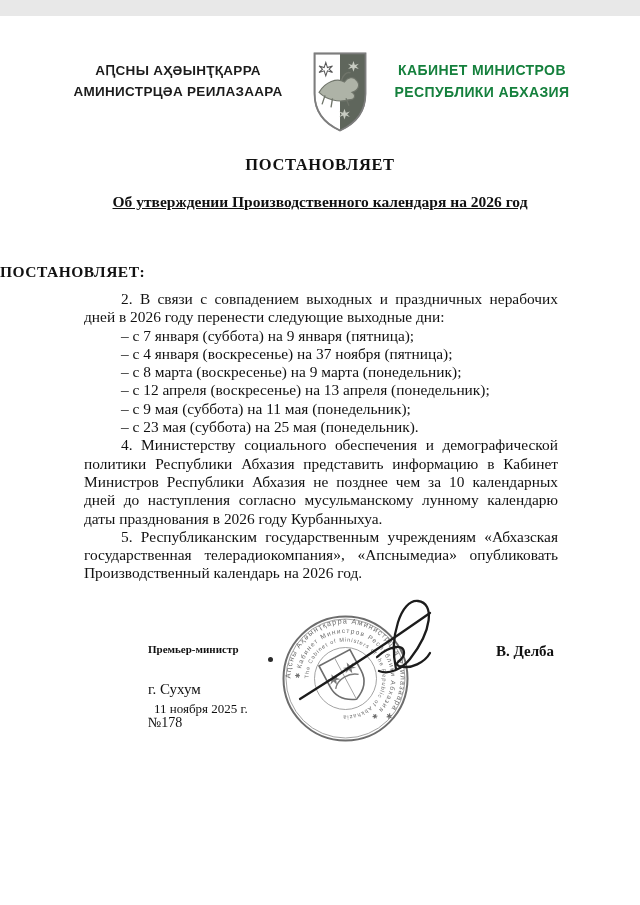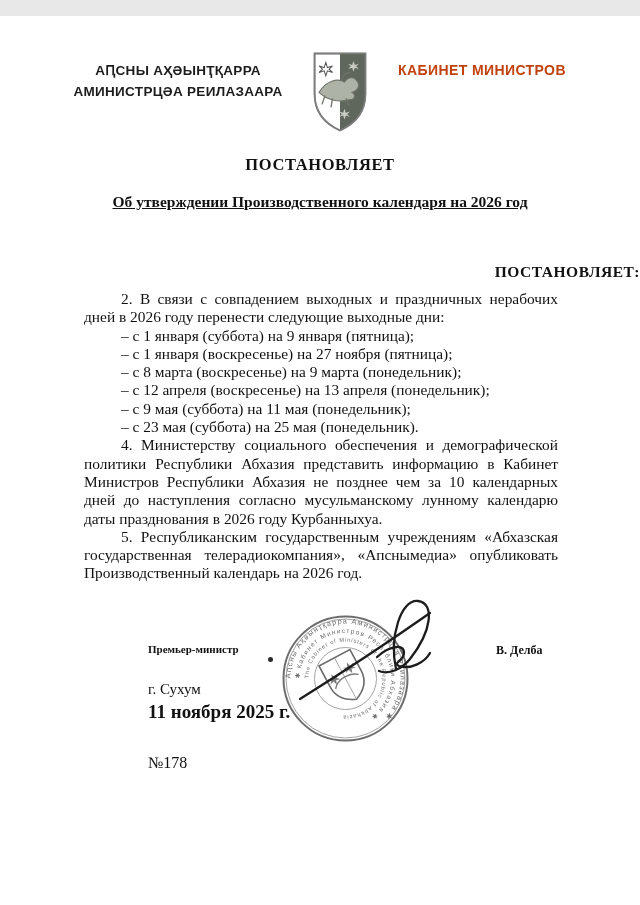--- a/index.html
+++ b/index.html
@@ -19,53 +19,53 @@
     text-align:center;
     font-family:"Liberation Sans", sans-serif;
     font-weight:bold;font-size:13.5px;line-height:1.55;
     color:#1c1c1c;letter-spacing:.3px;
   }
   .lh-right{
     position:absolute;left:386px;top:3px;width:192px;
     text-align:center;
     font-family:"Liberation Sans", sans-serif;
     font-weight:bold;font-size:14px;line-height:1.6;
-    color:#c2410c;letter-spacing:.4px;
+    color:#15803d;letter-spacing:.4px;
   }
   .lh-arms{position:absolute;left:299px;top:-7px;width:82px;height:86px;}
   
   .doc-title{
     position:absolute;top:139px;left:0;width:640px;text-align:center;
     font-weight:bold;font-size:16.5px;letter-spacing:.6px;
   }
   .doc-subject{
     position:absolute;top:177px;left:0;width:640px;text-align:center;
     font-weight:bold;font-size:15.5px;text-decoration:underline;
   }
   .doc-issuer{
     position:absolute;top:214px;left:0;width:640px;text-align:center;
     font-weight:bold;font-size:15.5px;
   }
   .doc-resolves{
-    position:absolute;top:247px;left:0;width:640px;text-align:right;
+    position:absolute;top:247px;left:0;width:640px;text-align:left;
     font-weight:bold;font-size:15.5px;letter-spacing:.5px;
   }
   
   .doc-body{
     position:absolute;top:274px;left:84px;width:474px;
     font-size:15.4px;line-height:18.3px;
     text-align:justify;
   }
   .doc-body p{margin:0;text-indent:37px;}
   
   .sig-position{position:absolute;left:148px;top:627px;font-weight:bold;font-size:11px;}
-  .sig-name{position:absolute;left:496px;top:627px;font-weight:bold;font-size:12px;}
+  .sig-name{position:absolute;left:496px;top:627px;font-weight:bold;font-size:15px;}
   .sig-city{position:absolute;left:148px;top:665px;font-size:15px;}
-  .sig-date{position:absolute;left:148px;top:685px;font-size:19px;font-weight:bold;}
-  .sig-number{position:absolute;left:148px;top:738px;font-size:16px;}
+  .sig-date{position:absolute;left:154px;top:685px;font-size:13px;}
+  .sig-number{position:absolute;left:148px;top:699px;font-size:14px;}
   .stamp{position:absolute;left:280px;top:597px;width:131px;height:131px;}
   .stamp text{
     font-family:"Liberation Sans", sans-serif;
     fill:#6d6d6d;
   }
   .signature{position:absolute;left:280px;top:575px;width:175px;height:140px;}
   .stray-dot{
     position:absolute;left:268px;top:641px;width:5px;height:5px;border-radius:50%;
     background:#2b2b2b;
   }
@@ -98,31 +98,32 @@
         <g>
           <path d="M22,58 C30,44 46,38 56,44 C60,38 68,36 72,42 C78,48 74,56 66,58 C72,62 70,68 62,68 C48,72 32,68 22,58 Z" fill="#aeb3a7" stroke="#6f746a" stroke-width="1.5"></path>
           <path d="M52,42 C54,34 60,30 64,32" fill="none" stroke="#6f746a" stroke-width="2"></path>
           <path d="M30,62 L26,74 M40,66 L38,78 M58,66 L62,76" stroke="#6f746a" stroke-width="1.8" fill="none"></path>
         </g>
       </svg>
     </div>
 
     <div class="lh-right">
       <div>КАБИНЕТ МИНИСТРОВ</div>
+      <div>РЕСПУБЛИКИ АБХАЗИЯ</div>
     </div>
   </div>
 
   <div class="doc-title">ПОСТАНОВЛЯЕТ</div>
   <div class="doc-subject">Об утверждении Производственного календаря на 2026 год</div>
   <div class="doc-resolves">ПОСТАНОВЛЯЕТ:</div>
 
   <div class="doc-body">
     <p>2. В связи с совпадением выходных и праздничных нерабочих дней в 2026 году перенести следующие выходные дни:</p>
-    <p>– с 1 января (суббота) на 9 января (пятница);</p>
-    <p>– с 1 января (воскресенье) на 27 ноября (пятница);</p>
+    <p>– с 7 января (суббота) на 9 января (пятница);</p>
+    <p>– с 4 января (воскресенье) на 37 ноября (пятница);</p>
     <p>– с 8 марта (воскресенье) на 9 марта (понедельник);</p>
     <p>– с 12 апреля (воскресенье) на 13 апреля (понедельник);</p>
     <p>– с 9 мая (суббота) на 11 мая (понедельник);</p>
     <p>– с 23 мая (суббота) на 25 мая (понедельник).</p>
     <p>4. Министерству социального обеспечения и демографической политики Республики Абхазия представить информацию в Кабинет Министров Республики Абхазия не позднее чем за 10 календарных дней до наступления согласно мусульманскому лунному календарю даты празднования в 2026 году Курбанныхуа.</p>
     <p>5. Республиканским государственным учреждениям «Абхазская государственная телерадиокомпания», «Апснымедиа» опубликовать Производственный календарь на 2026 год.</p>
   </div>
 
   <div class="stamp">
     <svg viewBox="0 0 131 131" width="131" height="131">

